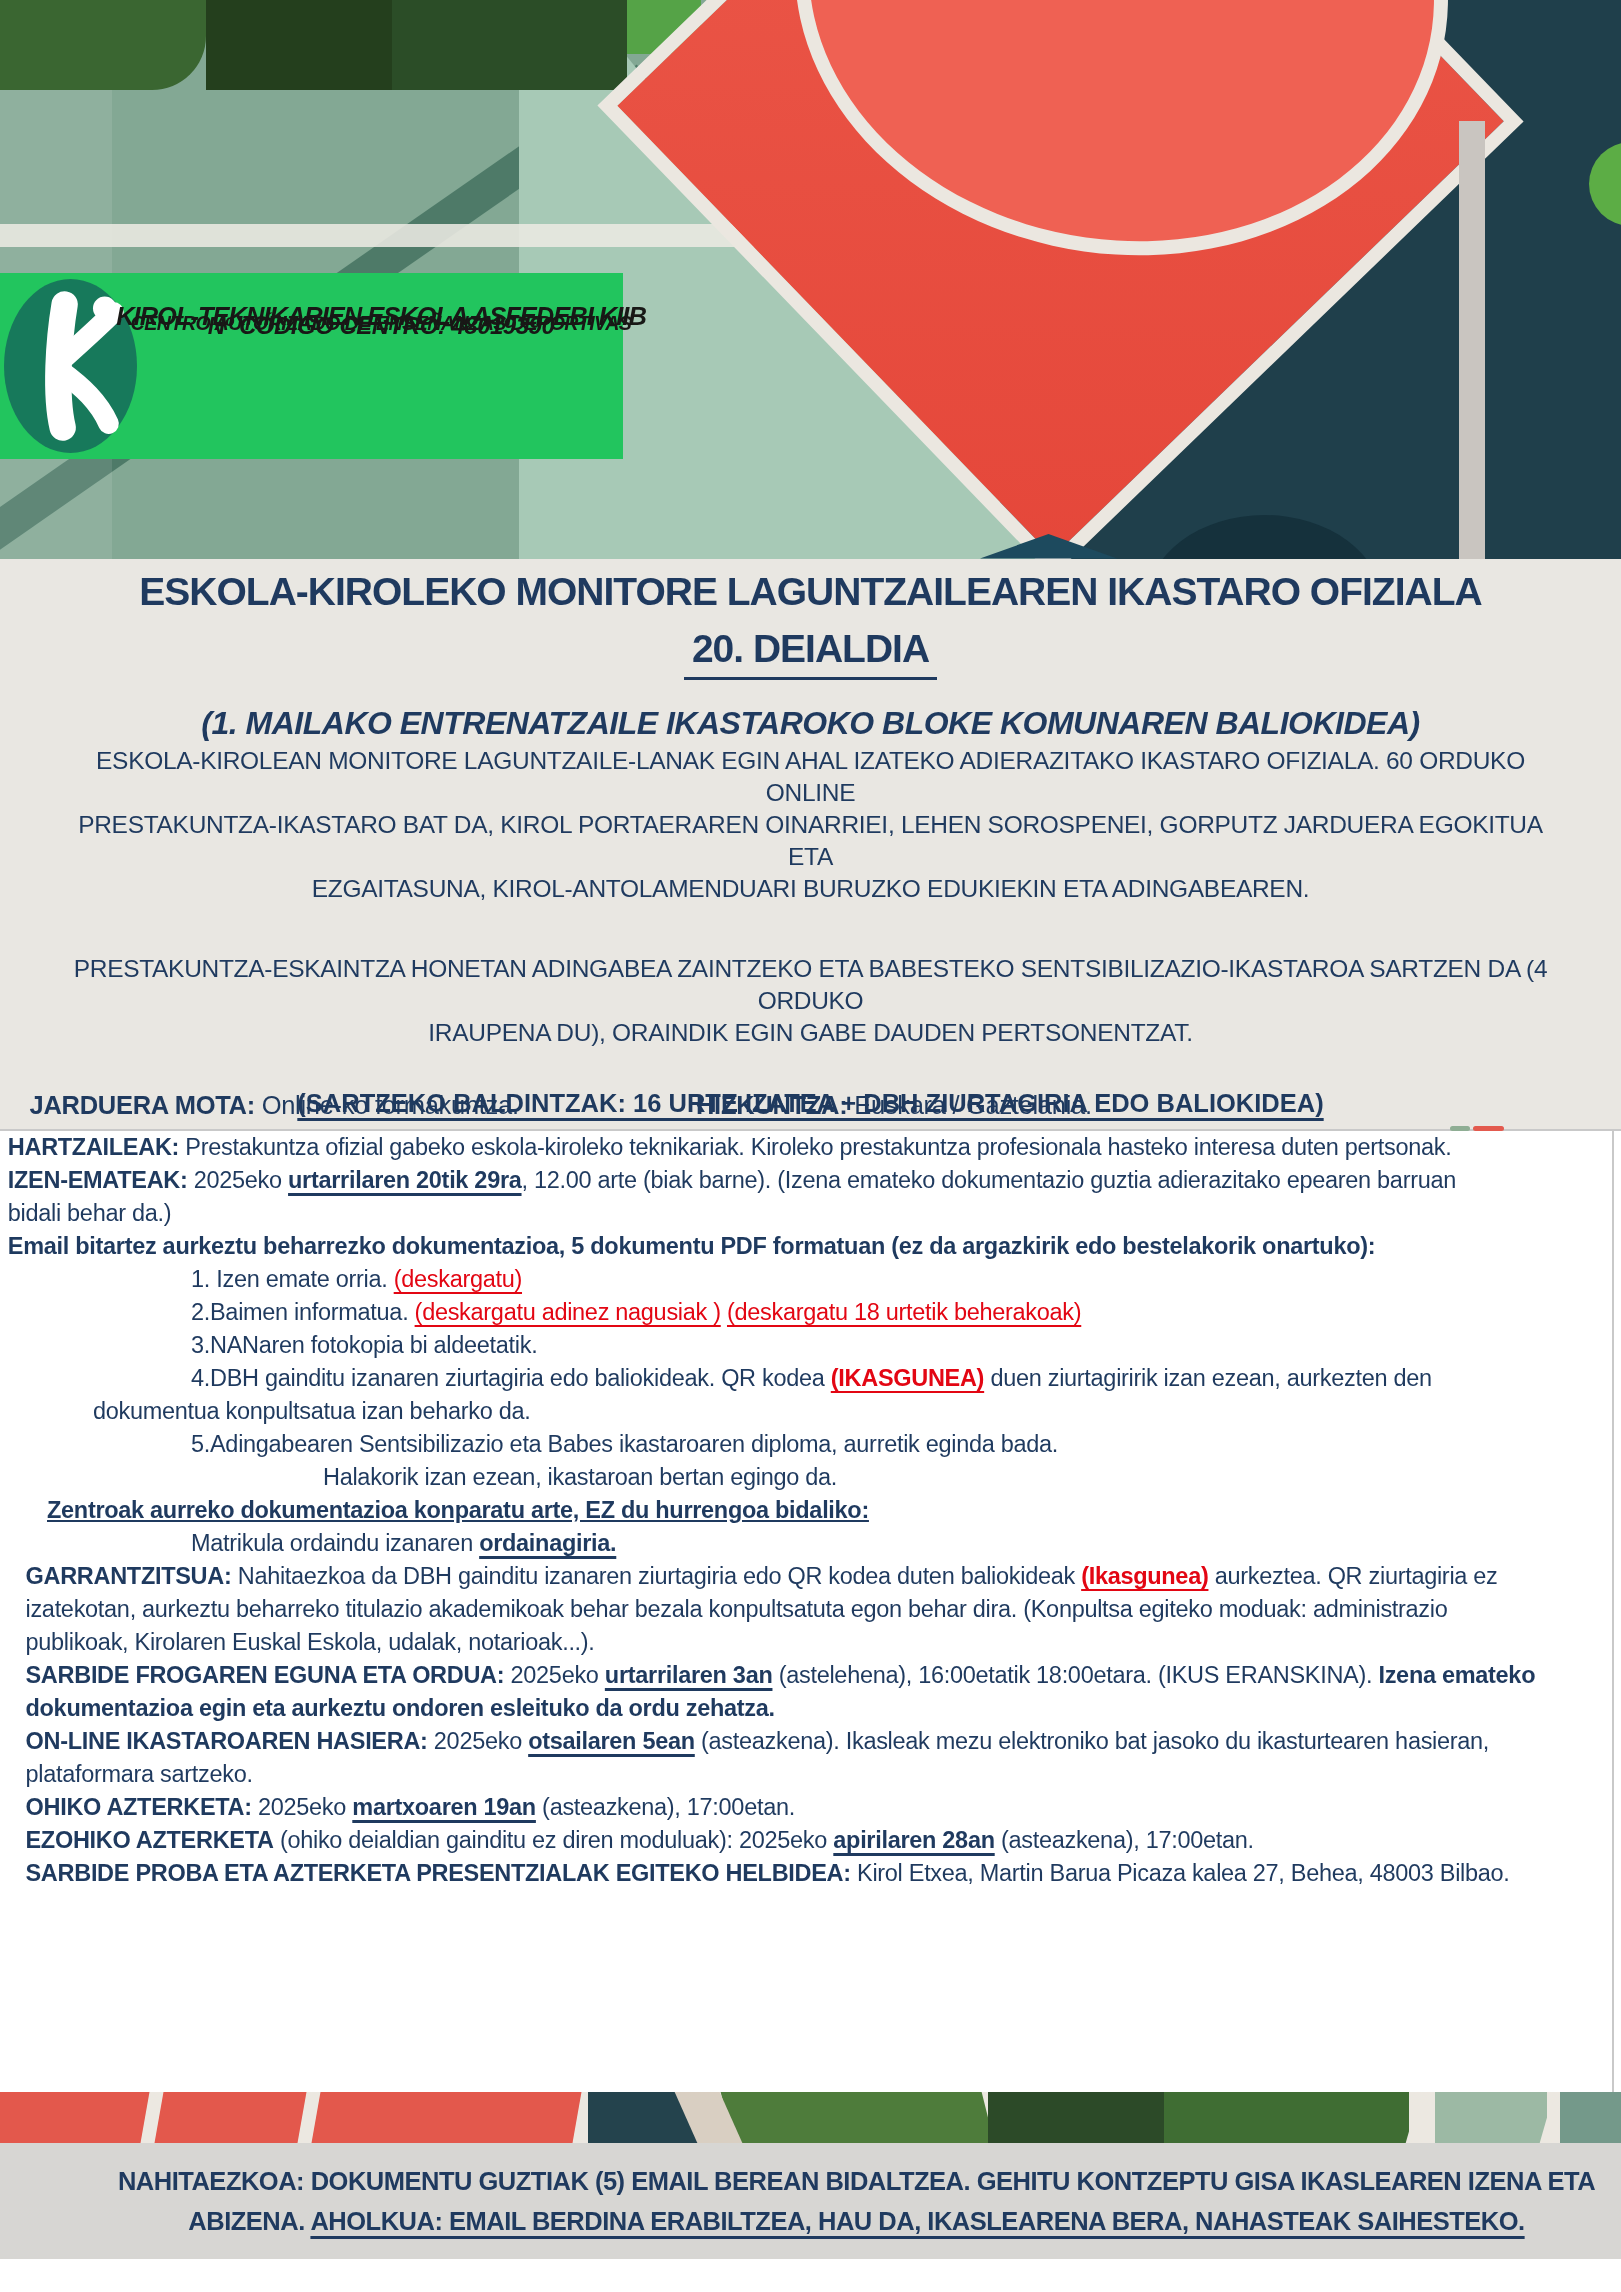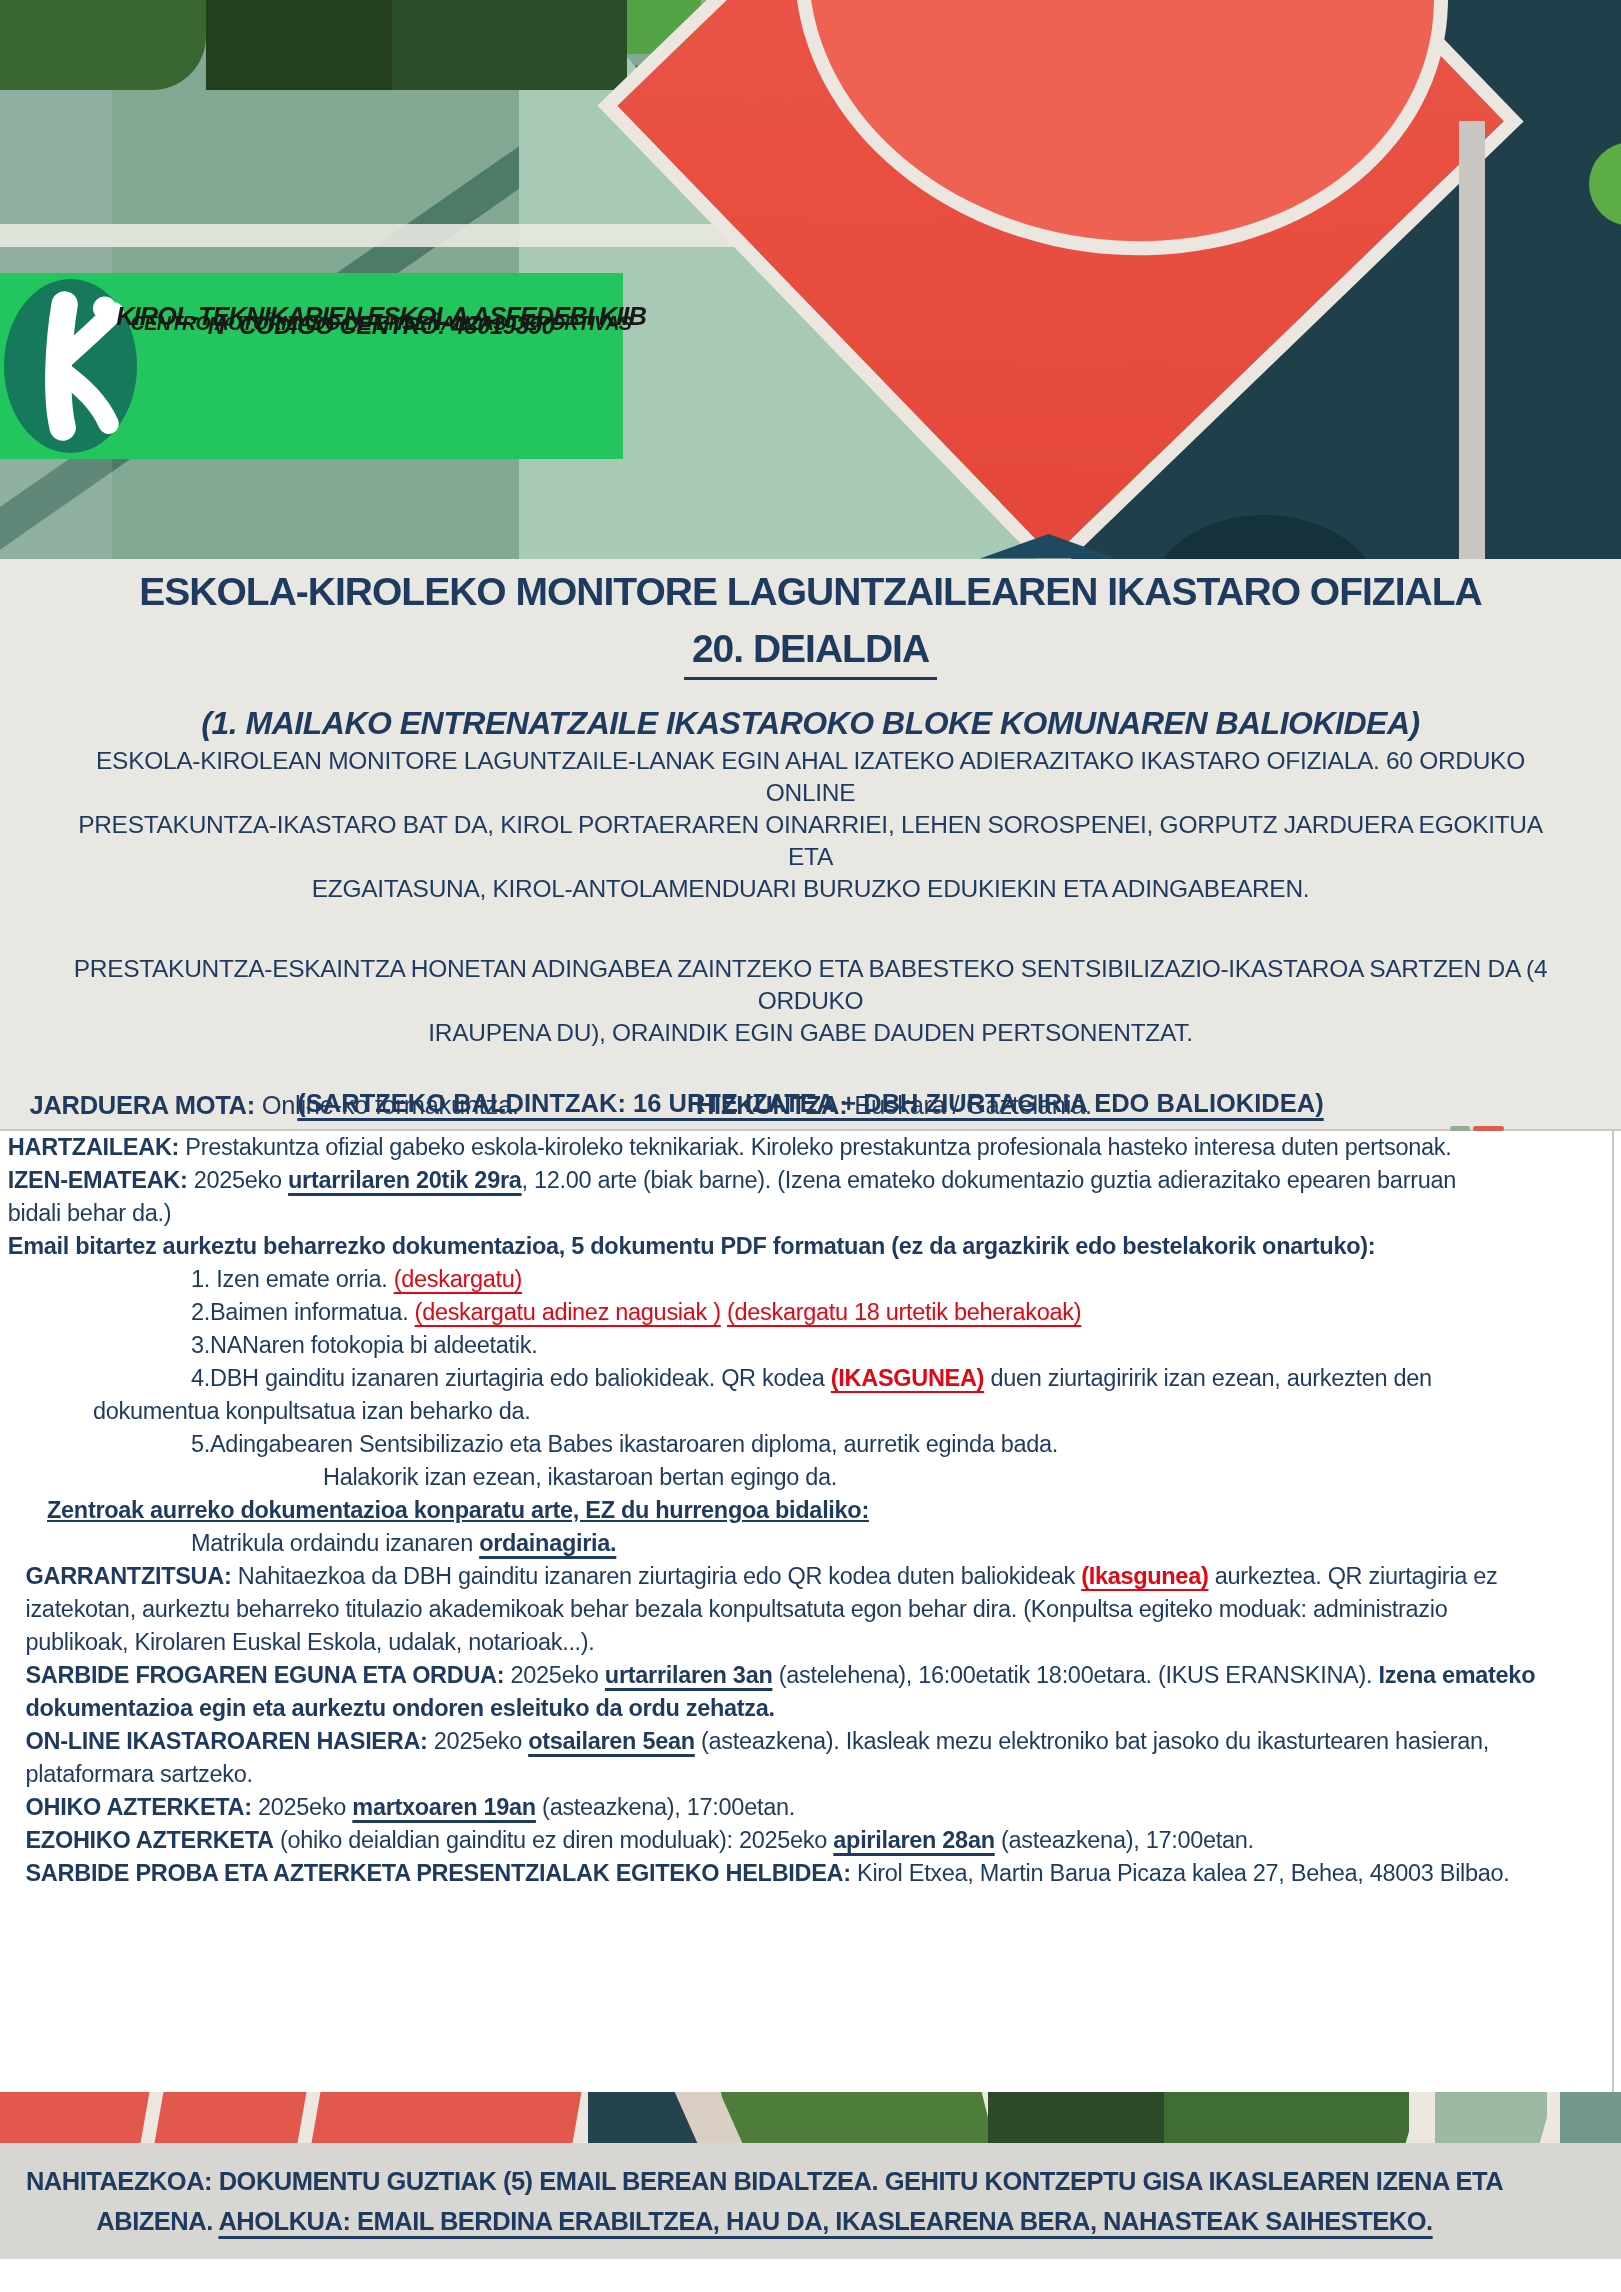--- a/index.html
+++ b/index.html
@@ -86,21 +86,21 @@
   .fs4{left:588px;width:116px;background:#24434d;}
   .fs5{left:686px;width:45px;background:#d9cfc2;transform:skewX(24deg);}
   .fs6{left:727px;width:261px;background:#4e7c3b;transform:skewX(14deg);}
   .fs7{left:988px;width:176px;background:#2c4a28;}
   .fs8{left:1164px;width:245px;background:#3f6d33;}
   .fs9{left:1413px;width:21.6px;background:#ece8e1;transform:skewX(-16deg);}
   .fs10{left:1435px;width:112px;background:#9cb9a4;}
   .fs11{left:1547px;width:13.7px;background:#ece8e1;transform:skewX(-16deg);}
   .fs12{left:1560px;width:69px;background:#74998a;}
   .f-gray{position:absolute;left:0;top:2143px;width:1621px;height:116px;background:#d7d6d3;
-          display:flex;align-items:center;justify-content:flex-start;}
+          display:flex;align-items:center;justify-content:flex-end;}
   .f-text{width:1529px;text-align:center;color:#1f3a5f;font-weight:bold;font-size:25.5px;
           line-height:40px;letter-spacing:-0.5px;}
   .f-text .fu{text-decoration:underline;text-decoration-thickness:2.9px;text-underline-offset:5.9px;}
 </style>
 </head>
 <body>
 
 <div class="page">
 
   <div class="hero">

